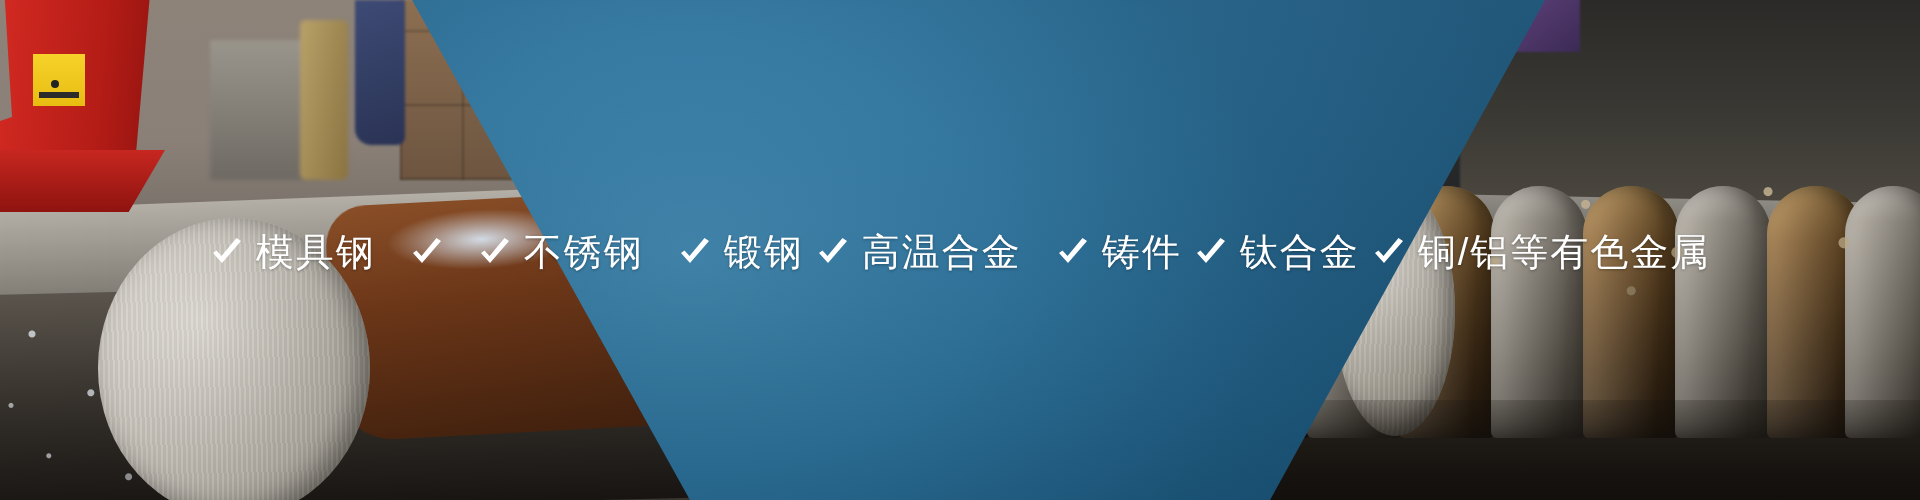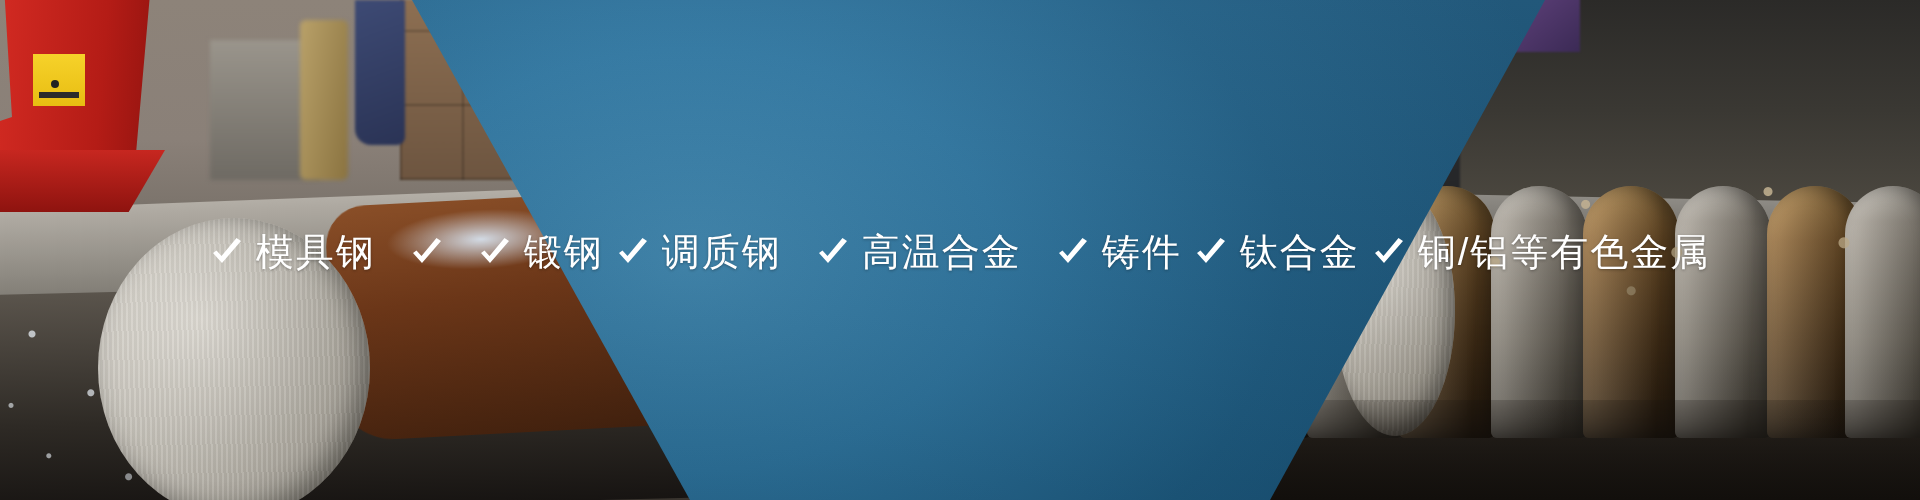--- a/index.html
+++ b/index.html
@@ -313,33 +313,33 @@
               <path d="M3 15 L12 25 L31 3 L26.5 0 L11.5 18 L6.5 12.5 Z" fill="#ffffff"></path>
             </svg>
         </span>
       </span>
       <span class="kw-item">
         <span class="check-icon">
           <svg width="34" height="30" viewBox="0 0 34 30">
               <path d="M3 15 L12 25 L31 3 L26.5 0 L11.5 18 L6.5 12.5 Z" fill="#ffffff"></path>
             </svg>
         </span>
+        <span class="kw-label">不锈钢</span>
+      </span>
+      <span class="kw-item">
+        <span class="check-icon">
+          <svg width="34" height="30" viewBox="0 0 34 30">
+              <path d="M3 15 L12 25 L31 3 L26.5 0 L11.5 18 L6.5 12.5 Z" fill="#ffffff"></path>
+            </svg>
+        </span>
         <span class="kw-label">锻钢</span>
       </span>
     </div>
 
     <div class="kw-row">
-      <span class="kw-item">
-        <span class="check-icon">
-          <svg width="34" height="30" viewBox="0 0 34 30">
-              <path d="M3 15 L12 25 L31 3 L26.5 0 L11.5 18 L6.5 12.5 Z" fill="#ffffff"></path>
-            </svg>
-        </span>
-        <span class="kw-label">调质钢</span>
-      </span>
       <span class="kw-item">
         <span class="check-icon">
           <svg width="34" height="30" viewBox="0 0 34 30">
               <path d="M3 15 L12 25 L31 3 L26.5 0 L11.5 18 L6.5 12.5 Z" fill="#ffffff"></path>
             </svg>
         </span>
         <span class="kw-label">高温合金</span>
       </span>
       <span class="kw-item">
         <span class="check-icon">

